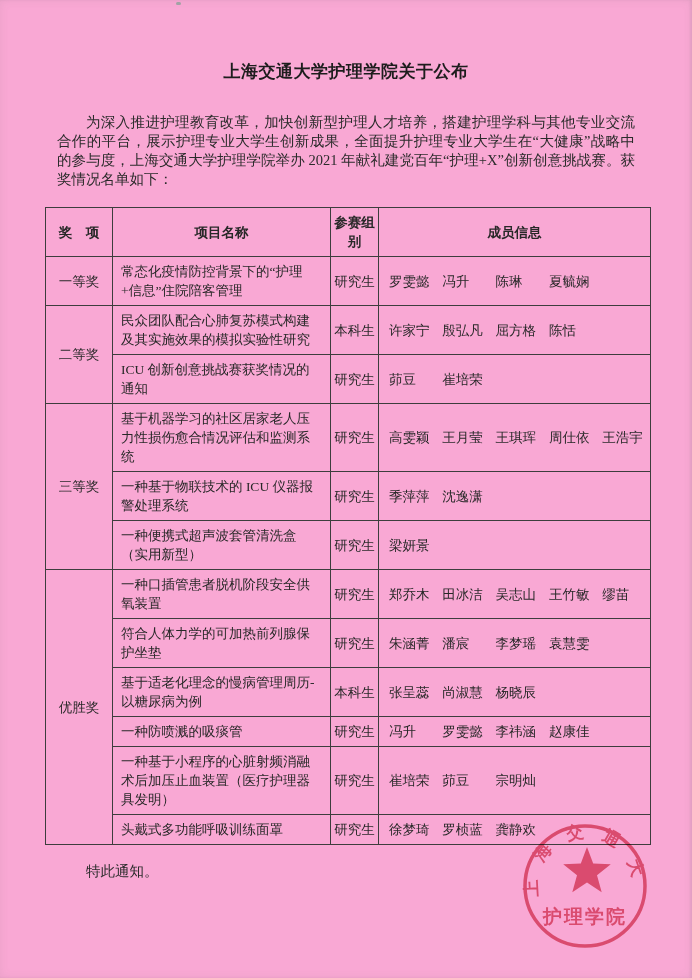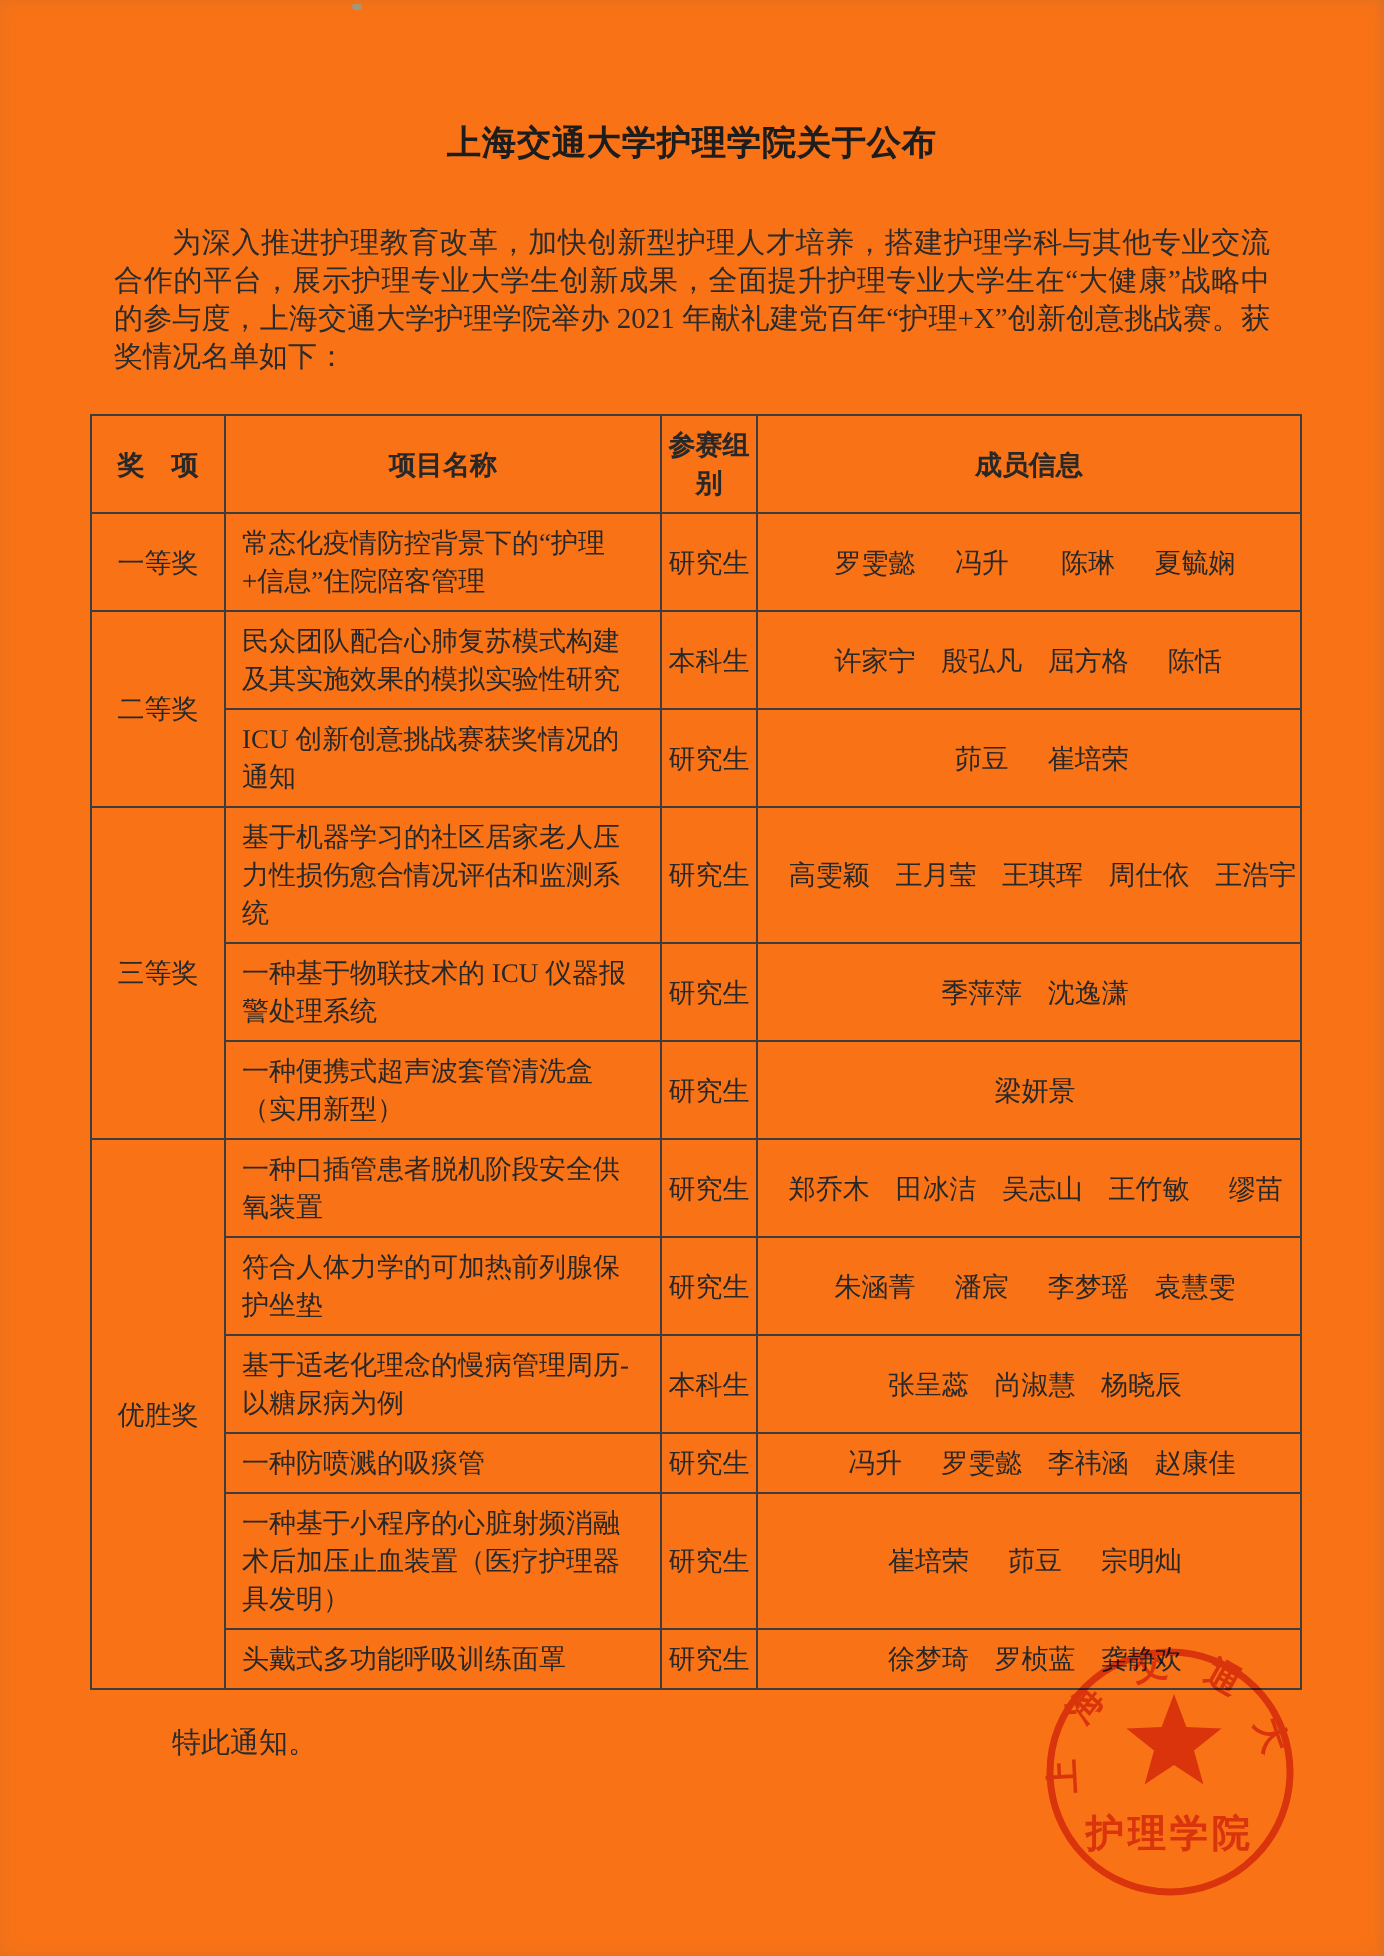--- a/index.html
+++ b/index.html
@@ -1,20 +1,20 @@
 <!DOCTYPE html>
 <html><head>
 <meta charset="utf-8">
 <style>
   html,body{margin:0;padding:0;background:#e8e8e6;}
   .page{
     position:relative;
     width:692px;height:978px;
     margin:0 auto;
-    background:#f97316;
+    background:#f9a8d4;
     overflow:hidden;
     font-family:"Liberation Serif", serif;
     color:#2b2b2b;
   }
   .page::after{
     content:"";position:absolute;inset:0;pointer-events:none;
     box-shadow:inset 0 0 10px rgba(90,95,92,.10), inset -2px 0 2px rgba(120,120,120,.12);
   }
   .speck{position:absolute;left:176px;top:2px;width:5px;height:3px;background:#8fa39b;border-radius:2px;opacity:.8;}
   .title1,.title2{
@@ -33,21 +33,20 @@
   table.awards{
     border-collapse:collapse;table-layout:fixed;
     margin:18px 0 17px 45px;width:605px;
   }
   .awards col.c1{width:67px;} .awards col.c2{width:218px;}
   .awards col.c3{width:48px;}  .awards col.c4{width:272px;}
   .awards th,.awards td{
     border:1px solid #3d3d3d;
     font-size:13.5px;line-height:19px;color:#282828;
     vertical-align:middle;
-    text-align:center;
   }
   .awards th{font-weight:700;text-align:center;padding:5px 2px;}
   .awards thead tr{height:38px;}
   td.award{text-align:center;padding:2px;}
   td.project{padding:5px 8px;text-align:left;}
   td.group{text-align:center;padding:2px 1px;}
   td.members{padding:5px 2px 5px 10px;white-space:nowrap;overflow:visible;}
   .member{display:inline-block;min-width:3.8em;margin-right:2px;}
   tr.short{height:24px;}
   .closing{margin:13px 57px 16px;font-size:14.5px;text-indent:2em;}

